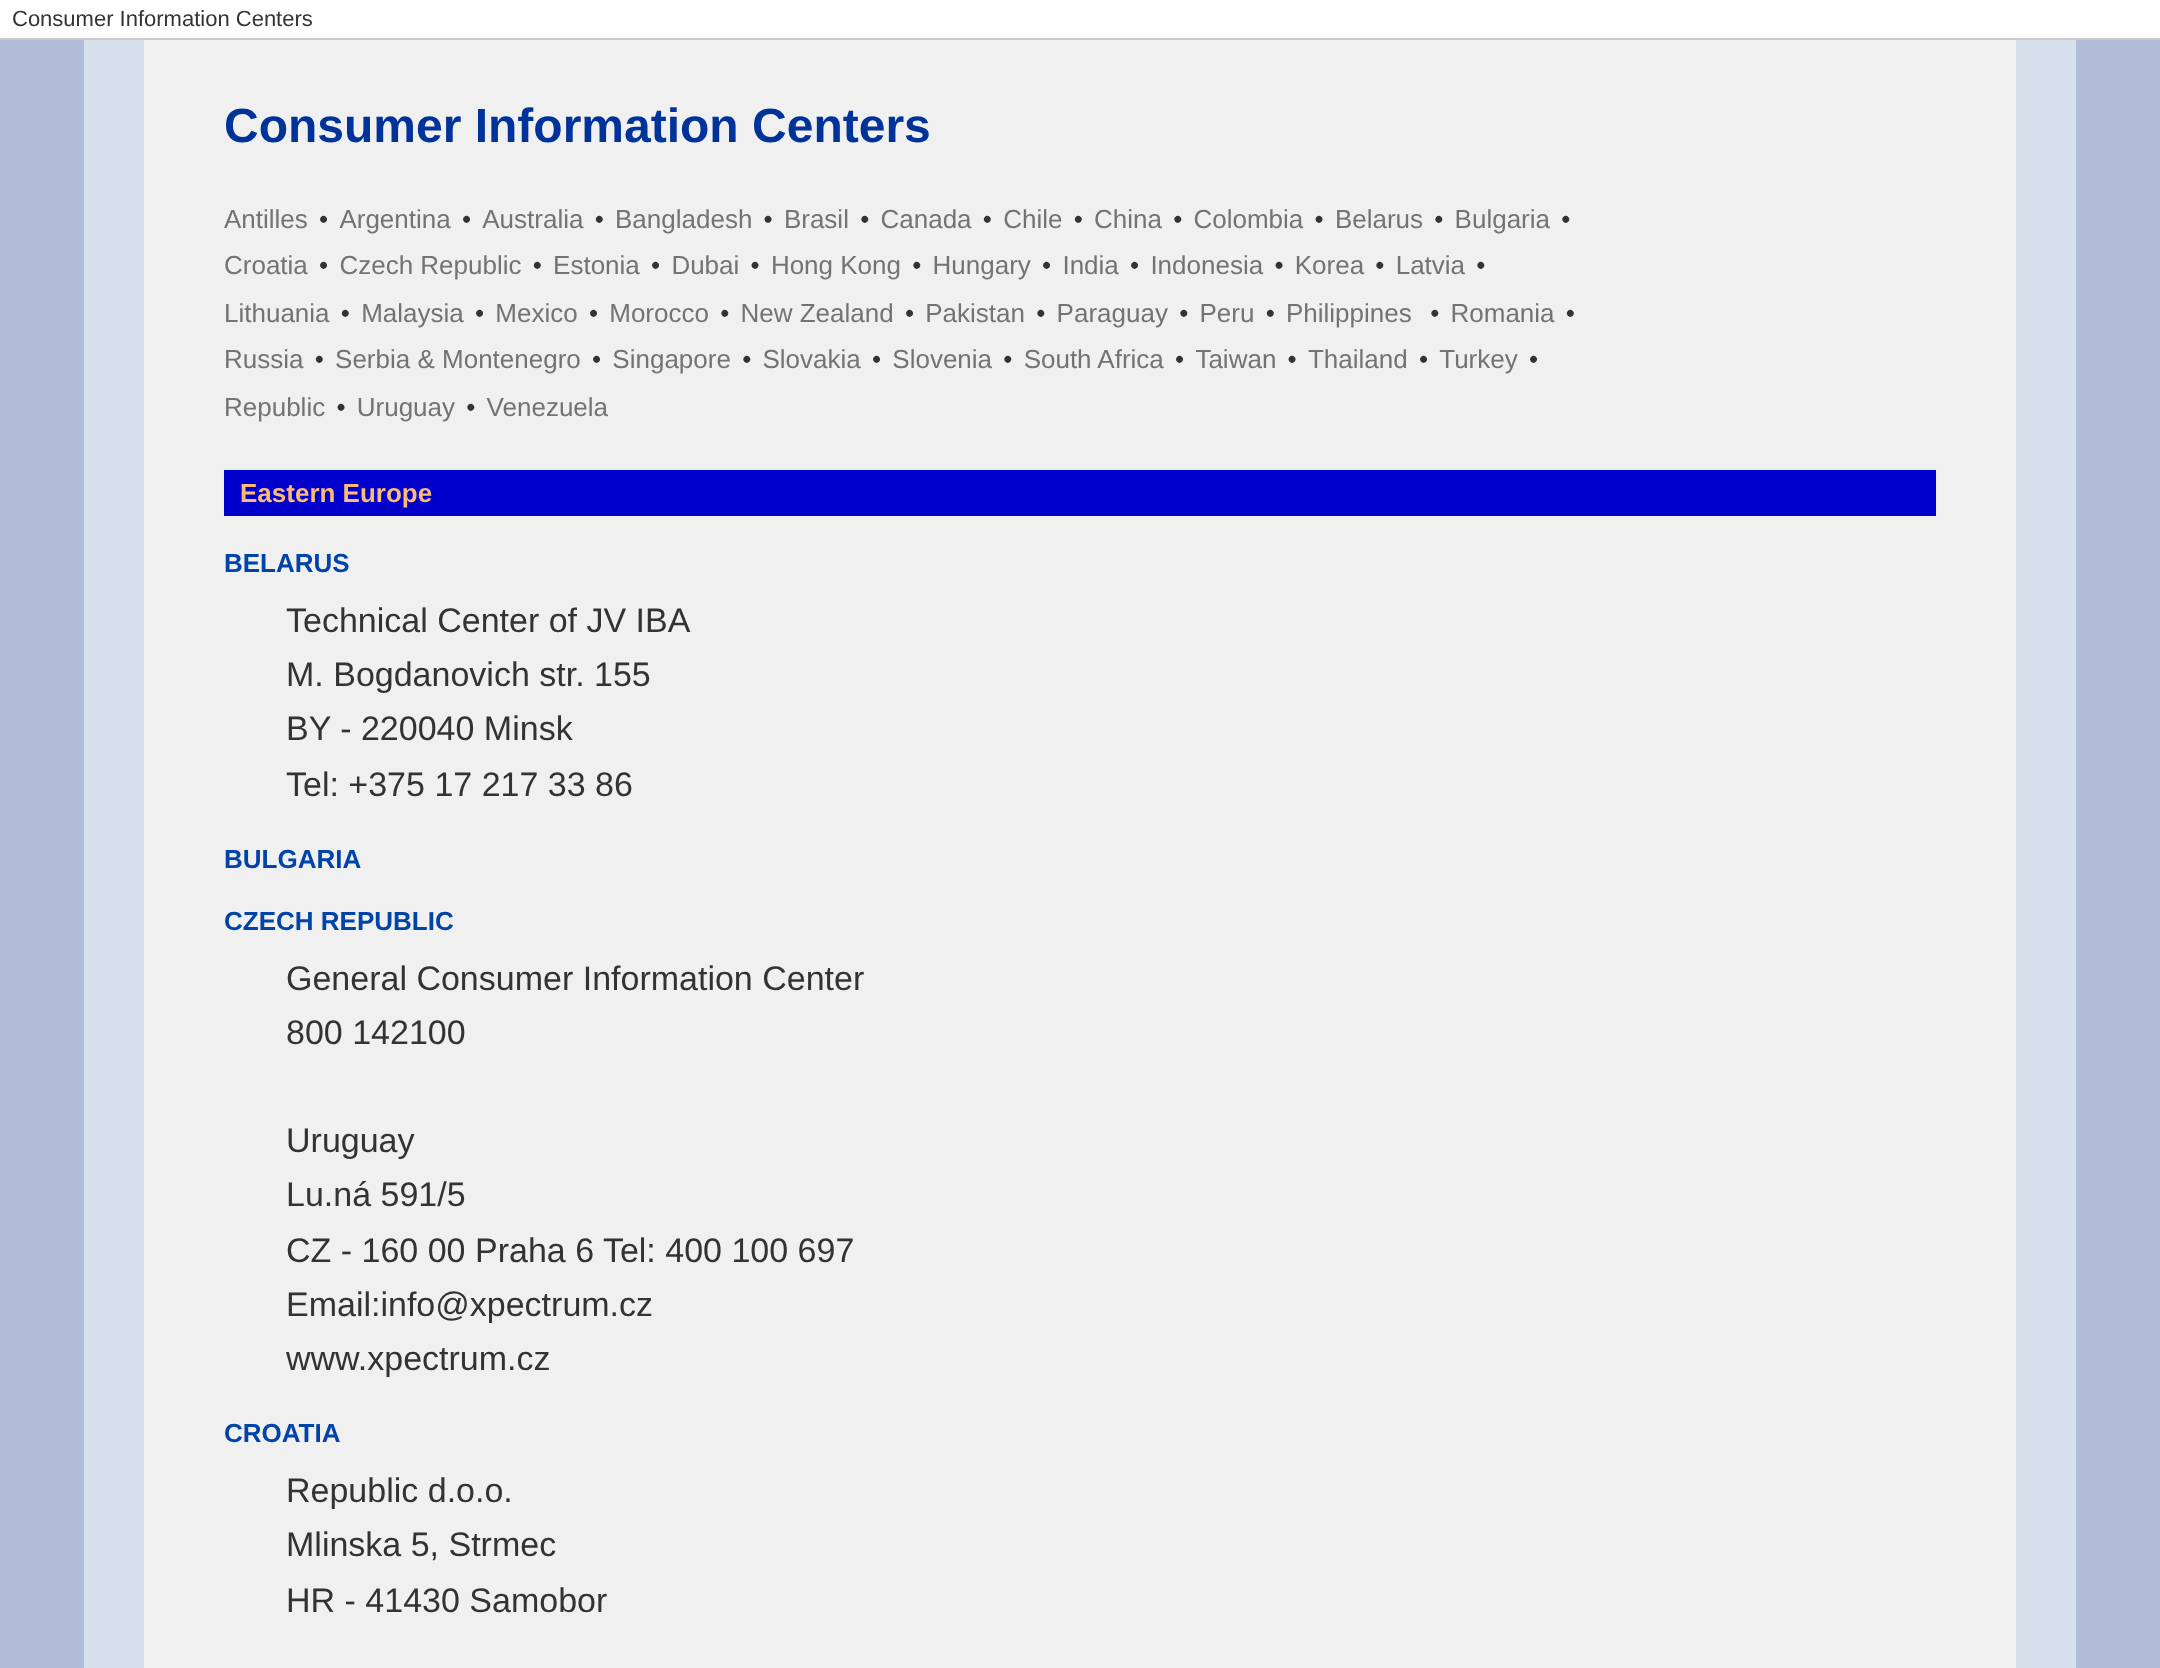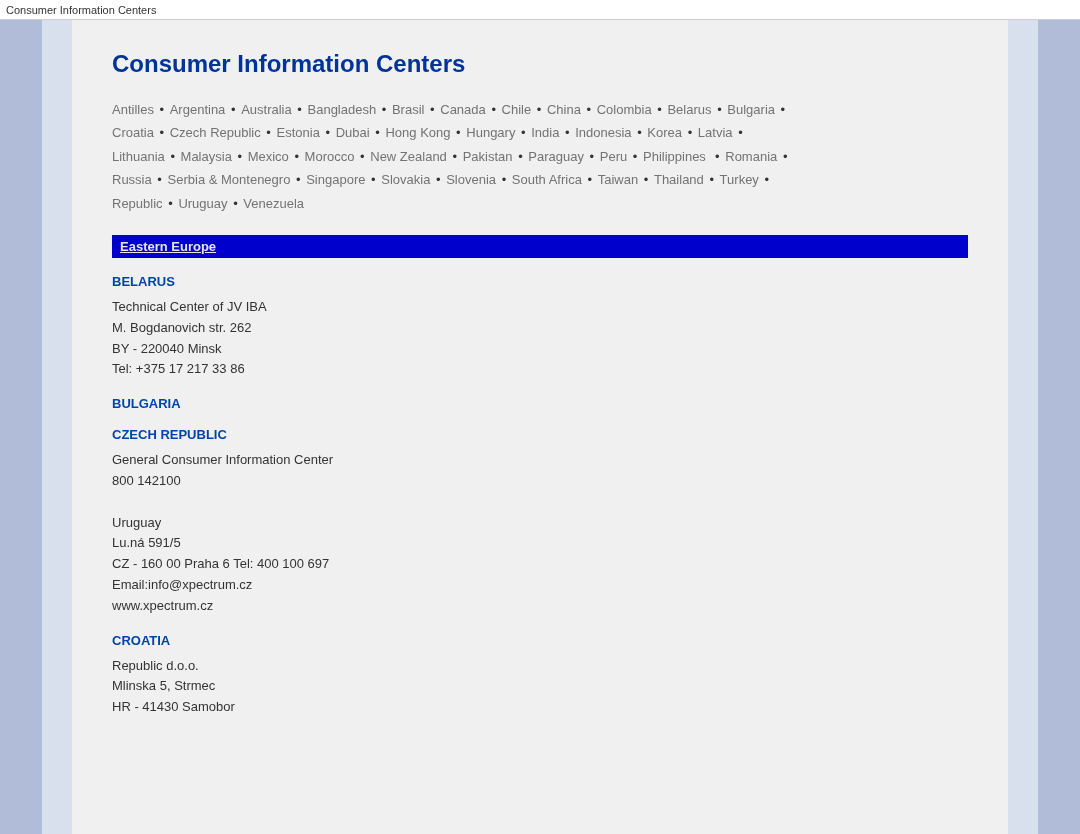--- a/index.html
+++ b/index.html
@@ -80,42 +80,42 @@
       text-decoration: none;
     }
 
     .nav-separator {
       color: #333;
       margin: 0 2px;
     }
 
     .section-header {
       background-color: #0000cc;
-      color: #e5e5e5;
+      color: #fdba74;
       padding: 4px 8px;
       font-size: 13px;
       font-weight: bold;
       margin-bottom: 16px;
       margin-top: 10px;
-      text-decoration: underline;
     }
 
     .country-name {
       color: #0044aa;
       font-size: 13px;
       font-weight: bold;
       margin-bottom: 8px;
       margin-top: 16px;
     }
 
     .country-info {
-      font-size: 13px;
+      font-size: 17px;
       color: #333;
       line-height: 1.6;
       margin-bottom: 10px;
+      margin-left: 31px;
     }
 
     .country-info a {
       color: #333;
       text-decoration: none;
     }
   </style>
 </head>
 <body>
 
@@ -138,21 +138,21 @@
       <a href="#">Lithuania</a><span class="nav-separator"> • </span><a href="#">Malaysia</a><span class="nav-separator"> • </span><a href="#">Mexico</a><span class="nav-separator"> • </span><a href="#">Morocco</a><span class="nav-separator"> • </span><a href="#">New Zealand</a><span class="nav-separator"> • </span><a href="#">Pakistan</a><span class="nav-separator"> • </span><a href="#">Paraguay</a><span class="nav-separator"> • </span><a href="#">Peru</a><span class="nav-separator"> • </span><a href="#">Philippines</a><span class="nav-separator">&nbsp; • </span><a href="#">Romania</a><span class="nav-separator"> • </span><br>
       <a href="#">Russia</a><span class="nav-separator"> • </span><a href="#">Serbia &amp; Montenegro</a><span class="nav-separator"> • </span><a href="#">Singapore</a><span class="nav-separator"> • </span><a href="#">Slovakia</a><span class="nav-separator"> • </span><a href="#">Slovenia</a><span class="nav-separator"> • </span><a href="#">South Africa</a><span class="nav-separator"> • </span><a href="#">Taiwan</a><span class="nav-separator"> • </span><a href="#">Thailand</a><span class="nav-separator"> • </span><a href="#">Turkey</a><span class="nav-separator"> • </span><br>
       <a href="#">Republic</a><span class="nav-separator"> • </span><a href="#">Uruguay</a><span class="nav-separator"> • </span><a href="#">Venezuela</a>
     </div>
 
     <div class="section-header">Eastern Europe</div>
 
     <div class="country-name">BELARUS</div>
     <div class="country-info">
       <span>Technical Center of JV IBA</span><br>
-      <span>M. Bogdanovich str. 262</span><br>
+      <span>M. Bogdanovich str. 155</span><br>
       <span>BY - 220040 Minsk</span><br>
       <span>Tel: +375 17 217 33 86</span>
     </div>
 
     <div class="country-name">BULGARIA</div>
 
     <div class="country-name">CZECH REPUBLIC</div>
     <div class="country-info">
       <span>General Consumer Information Center</span><br>
       <span>800 142100</span><br>

